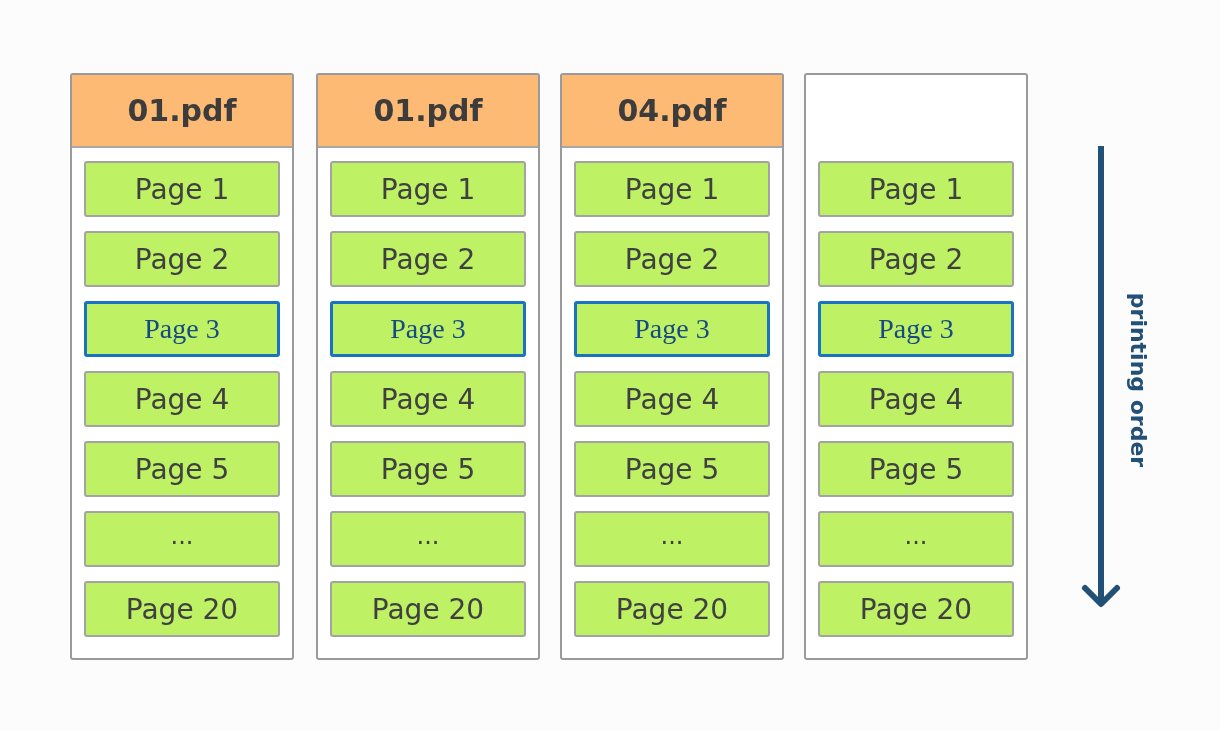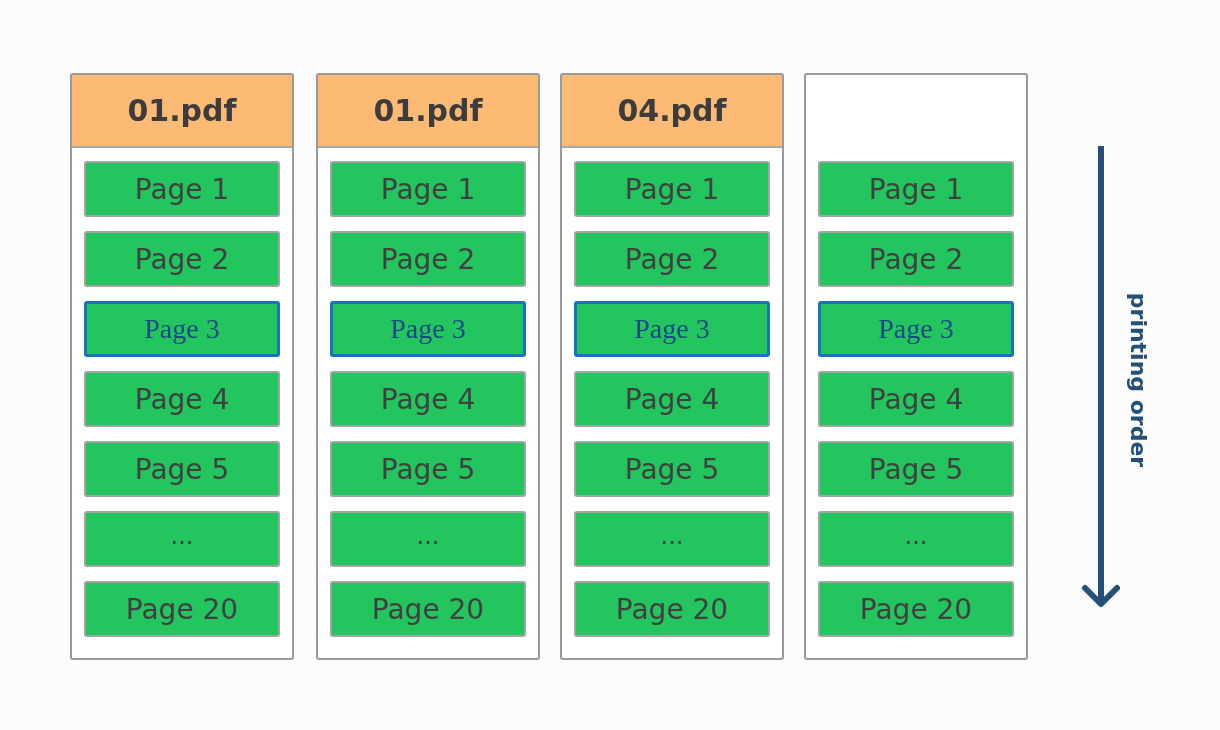--- a/index.html
+++ b/index.html
@@ -6,21 +6,21 @@
   body { width:1220px; height:730px; background:#fcfcfc; position:relative; overflow:hidden;
          font-family:"DejaVu Sans","Liberation Sans",sans-serif; }
   .col { position:absolute; top:73px; width:224px; height:587px; border:2px solid #9a9a9a;
          border-radius:3px; background:#fff; box-sizing:border-box; }
   .col-header { height:73px; background:#fdba74; border-bottom:2px solid #a8a8a8;
          display:flex; align-items:center; justify-content:center; font-weight:bold;
          font-size:30px; color:#3c3c3c; box-sizing:border-box; }
   .items { position:absolute; top:86px; left:12px; right:12px; }
   .item { height:56px; border:2px solid #a3a3a3; border-radius:3px; box-sizing:border-box;
          display:flex; align-items:center; justify-content:center; font-size:28px;
-         color:#404040; margin-bottom:14px; background:#22c55e; }
+         color:#404040; margin-bottom:14px; background:#bef264; }
   .item.hl { border:3px solid #1a73c0; color:#174a85;font-family:Liberation Serif, serif; }
   .item.ellipsis { font-size:24px; padding-bottom:6px; }
   .arrow-wrap { position:absolute; left:1076px; top:146px; width:50px; height:470px; }
   .arrow-label { position:absolute; left:1138px; top:380px; transform:translate(-50%,-50%) rotate(90deg);
          white-space:nowrap; font-size:22px; font-weight:bold; color:#235077; }
 </style>
 </head>
 <body>
 
 <div>

